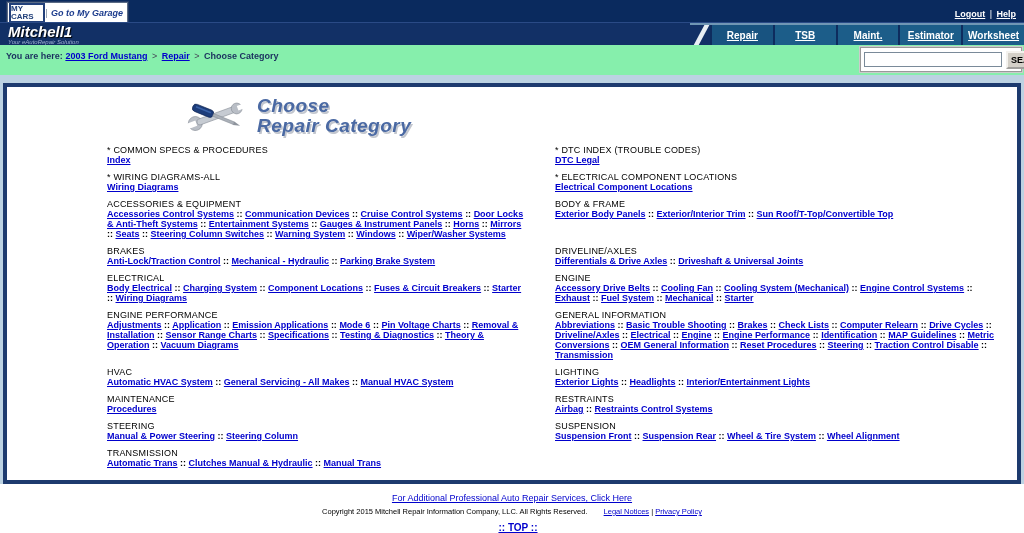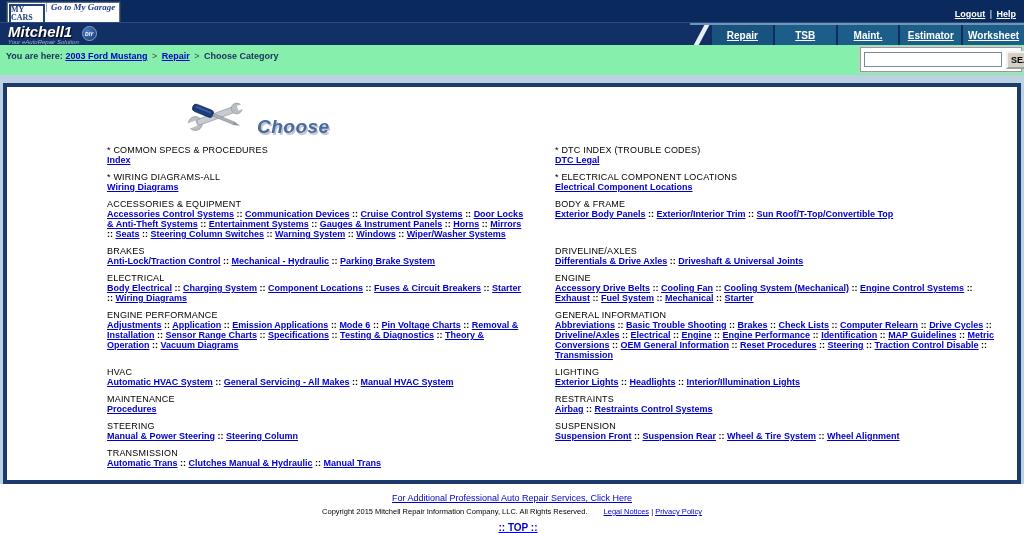--- a/index.html
+++ b/index.html
@@ -2,35 +2,35 @@
 <html><head>
 <meta charset="utf-8">
 <style>
   * { box-sizing: border-box; margin: 0; padding: 0; }
   html,body { width:1024px; height:533px; overflow:hidden; }
   body { font-family:"Liberation Sans", sans-serif; background:#bcd2e2; }
 
   
   .topbar { height:22px; background:#0a2a5e; position:relative; }
   .mycars { position:absolute; left:7px; top:2px; height:22px; background:#fff;
-            border:1px solid #5a6b85; outline:1px solid #223a66; display:flex; align-items:flex-start; cursor:pointer;font-family:Liberation Serif, serif; }
+            border:1px solid #5a6b85; outline:1px solid #223a66; display:flex; align-items:center; cursor:pointer; }
   .plate { width:36px; margin:1px; border:2px solid #22407a; background:#fdfdfd; color:#22407a;
            display:flex; flex-direction:column; align-items:center; justify-content:center; }
   .plate-top { font-size:4px; line-height:4px; letter-spacing:1px; color:#7a2a2a; }
   .plate-main { font-size:8px; line-height:8px; font-weight:bold; }
   .garage-label { font-style:italic; font-weight:bold; color:#1a3a8c; font-size:9px; line-height:9px;
                   display:flex; align-items:center; padding:0 4px; border-left:1px solid #99a5b5; }
   .top-right { position:absolute; right:8px; top:3px; text-align:right; }
   .top-right a { color:#fff; font-weight:bold; font-size:9px; text-decoration:underline; }
   .top-right .pipe { color:#fff; font-size:9px; }
   .version { color:#c8d4e6; font-size:8px; font-style:italic; margin-top:1px; }
 
   
   .logorow { height:23px; background:#123066; position:relative; border-top:1px solid #2a4a86; }
-  .logo { position:absolute; left:8px; top:1px; display:flex; align-items:flex-start; }
+  .logo { position:absolute; left:8px; top:1px; display:flex; align-items:flex-start;flex-direction:column; }
   .logo-text { display:flex; flex-direction:column; }
   .logo-name { color:#fff; font-weight:bold; font-style:italic; font-size:15px; line-height:15px;
                text-shadow:1px 1px 1px #000; }
   .logo-tagline { color:#9fb2d2; font-size:6px; font-style:italic; line-height:6px; }
   .logo-badge { width:15px; height:15px; border-radius:50%; background:radial-gradient(circle at 35% 35%, #4a7ac0, #16356e);
                 border:1px solid #8aa2c8; color:#fff; font-size:5px; font-weight:bold; font-style:italic;
                 display:flex; align-items:center; justify-content:center; margin-left:3px; margin-top:2px; }
   .tabbar { position:absolute; right:0; top:0; width:334px; height:23px; background:#1c5d89;
             border-top:2px solid #7096b4; display:flex; }
   .tab-lead { width:20px; position:relative; overflow:hidden; background:#123066; }
@@ -49,21 +49,21 @@
                  border:1px solid #999; box-shadow:0 0 0 1px #ccc; display:flex; align-items:center; padding:0 3px; }
   .search-input { flex:1; height:15px; border:1px solid #7a8a99; font-size:10px; padding:0 2px;
                   font-family:"Liberation Sans", sans-serif; }
   .search-btn { font-size:9px; font-weight:bold; color:#000; background:#d4d0c8; border:2px outset #f4f2ee;
                 padding:2px 3px; margin-left:4px; cursor:pointer; font-family:"Liberation Sans", sans-serif; }
 
   .gap { height:8px; }
 
   
   .panel { margin:0 3px; height:401px; border:4px solid #1d3a6e; background:#fff; overflow:hidden; }
-  .panel-header { padding:7px 0 2px 178px; display:flex; align-items:flex-end; height:52px; }
+  .panel-header { padding:7px 0 2px 178px; display:flex; align-items:center; height:52px; }
   .tools-icon { width:62px; height:42px; flex:0 0 auto; }
   .title { font-style:italic; font-weight:bold; color:#4a69a3; font-size:19px; line-height:20px;
            margin-left:10px; text-shadow:1.5px 1.5px 0 #c2c6ce; letter-spacing:0.5px; }
 
   #category-rows { padding:6px 0 0 100px; }
   .cat-row { display:flex; }
   .cat-cell { width:420px; margin-right:28px; padding-bottom:7px; }
   .cat-cell:last-child { width:444px; margin-right:0; }
   .cat-heading { font-size:9px; font-weight:normal; color:#000; line-height:10px; letter-spacing:0.2px; }
   .cat-links { font-size:9px; line-height:10px; }
@@ -162,20 +162,21 @@
 
       <g transform="rotate(22 31 21)">
         <rect x="6" y="17.2" width="22" height="7.6" rx="3.4" fill="#1d3d7a" stroke="#0e2350" stroke-width="0.6"></rect>
         <rect x="9" y="19" width="16" height="1.6" fill="#3a62a8"></rect>
         <rect x="28" y="19.6" width="22" height="2.8" fill="#aab0b8" stroke="#7d838c" stroke-width="0.4"></rect>
         <polygon points="50,19.2 57,21 50,23" fill="#8d939c"></polygon>
       </g>
     </svg>
     <div class="title">
       <div>Choose</div>
+      <div>Repair Category</div>
     </div>
   </div>
   <div id="category-rows">
       <div class="cat-row">
         <div class="cat-cell">
           <div class="cat-heading">* COMMON SPECS &amp; PROCEDURES</div>
           <div class="cat-links"><a href="#" class="cat-link">Index</a></div>
         </div>
         <div class="cat-cell">
           <div class="cat-heading">* DTC INDEX (TROUBLE CODES)</div>
@@ -232,21 +233,21 @@
           <div class="cat-links"><a href="#" class="cat-link">Abbreviations</a><span class="sep"> :: </span><a href="#" class="cat-link">Basic Trouble Shooting</a><span class="sep"> :: </span><a href="#" class="cat-link">Brakes</a><span class="sep"> :: </span><a href="#" class="cat-link">Check Lists</a><span class="sep"> :: </span><a href="#" class="cat-link">Computer Relearn</a><span class="sep"> :: </span><a href="#" class="cat-link">Drive Cycles</a><span class="sep"> :: </span><a href="#" class="cat-link">Driveline/Axles</a><span class="sep"> :: </span><a href="#" class="cat-link">Electrical</a><span class="sep"> :: </span><a href="#" class="cat-link">Engine</a><span class="sep"> :: </span><a href="#" class="cat-link">Engine Performance</a><span class="sep"> :: </span><a href="#" class="cat-link">Identification</a><span class="sep"> :: </span><a href="#" class="cat-link">MAP Guidelines</a><span class="sep"> :: </span><a href="#" class="cat-link">Metric Conversions</a><span class="sep"> :: </span><a href="#" class="cat-link">OEM General Information</a><span class="sep"> :: </span><a href="#" class="cat-link">Reset Procedures</a><span class="sep"> :: </span><a href="#" class="cat-link">Steering</a><span class="sep"> :: </span><a href="#" class="cat-link">Traction Control Disable</a><span class="sep"> :: </span><a href="#" class="cat-link">Transmission</a></div>
         </div>
       </div>
       <div class="cat-row">
         <div class="cat-cell">
           <div class="cat-heading">HVAC</div>
           <div class="cat-links"><a href="#" class="cat-link">Automatic HVAC System</a><span class="sep"> :: </span><a href="#" class="cat-link">General Servicing - All Makes</a><span class="sep"> :: </span><a href="#" class="cat-link">Manual HVAC System</a></div>
         </div>
         <div class="cat-cell">
           <div class="cat-heading">LIGHTING</div>
-          <div class="cat-links"><a href="#" class="cat-link">Exterior Lights</a><span class="sep"> :: </span><a href="#" class="cat-link">Headlights</a><span class="sep"> :: </span><a href="#" class="cat-link">Interior/Illumination Lights</a></div>
+          <div class="cat-links"><a href="#" class="cat-link">Exterior Lights</a><span class="sep"> :: </span><a href="#" class="cat-link">Headlights</a><span class="sep"> :: </span><a href="#" class="cat-link">Interior/Entertainment Lights</a></div>
         </div>
       </div>
       <div class="cat-row">
         <div class="cat-cell">
           <div class="cat-heading">MAINTENANCE</div>
           <div class="cat-links"><a href="#" class="cat-link">Procedures</a></div>
         </div>
         <div class="cat-cell">
           <div class="cat-heading">RESTRAINTS</div>
           <div class="cat-links"><a href="#" class="cat-link">Airbag</a><span class="sep"> :: </span><a href="#" class="cat-link">Restraints Control Systems</a></div>

